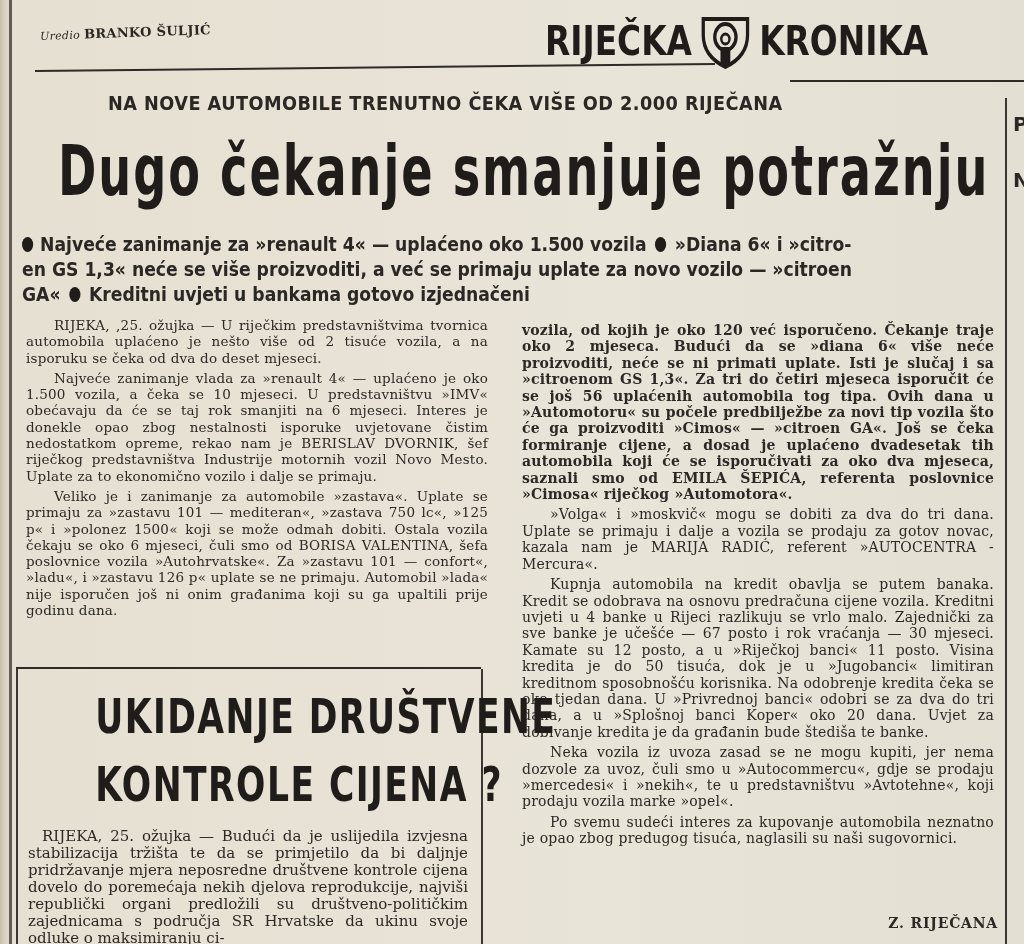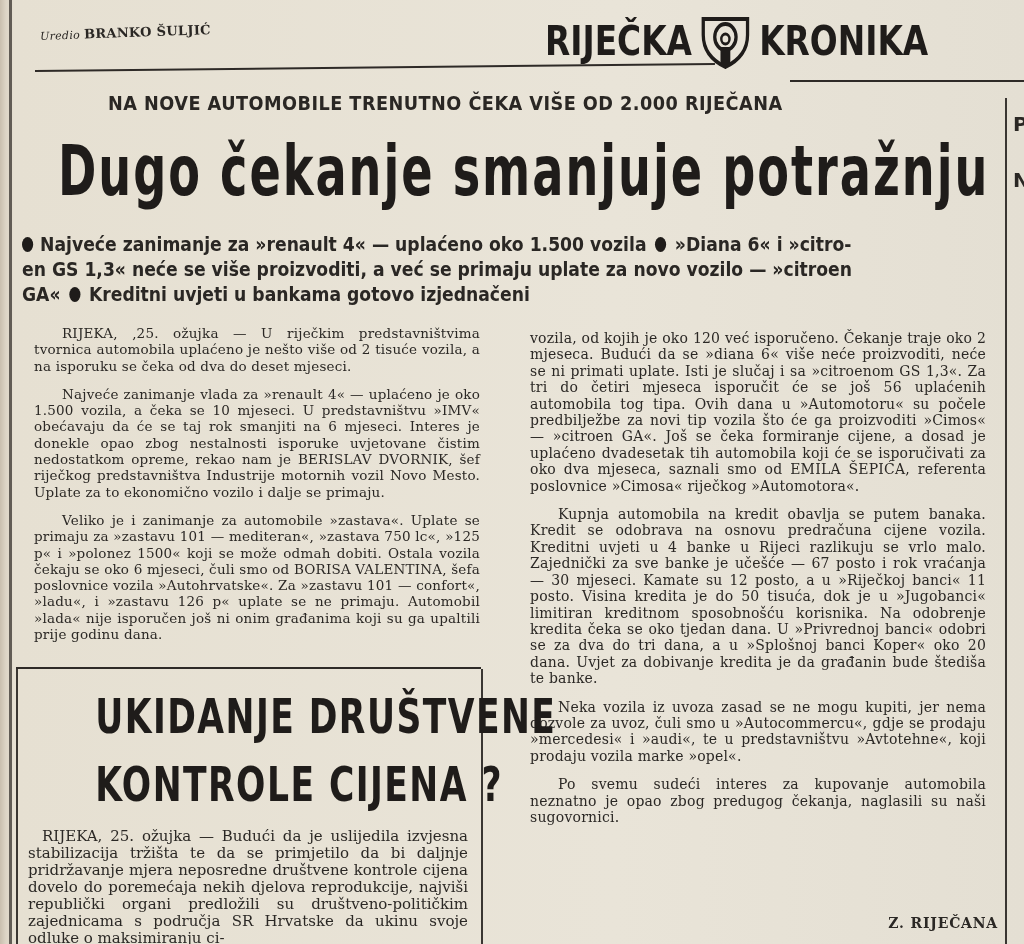--- a/index.html
+++ b/index.html
@@ -56,22 +56,22 @@
     font-family: "DejaVu Sans", sans-serif; font-weight: bold; font-size: 20px;
     line-height: 25px; color: #2a2724;
   }
   .deck .row { white-space: nowrap; transform: scaleX(0.86); transform-origin: left center; }
   .bullet { display: inline-block; width: 13px; height: 15px; border-radius: 50%; background: #1f1c1a; margin: 0 10px; vertical-align: -1px; }
   .bullet.first { margin-left: 0; margin-right: 8px; }
   .col {
     position: absolute; font-size: 13.5px; line-height: 16.3px; color: #2b2825;
     text-align: justify; letter-spacing: 0.2px;
   }
-  .col p { margin: 12px; text-indent: 28px; }
-  .col p.noindent { text-indent: 28px; }
+  .col p { margin: 4px; text-indent: 28px; }
+  .col p.noindent { text-indent: 28px; font-weight: bold; }
   .col-left { left: 22px; top: 313px; width: 470px; }
   .col-right { left: 518px; top: 318px; width: 480px; font-size: 14px; line-height: 16.4px; }
   .vrule {
     position: absolute; left: 1005px; top: 98px; width: 2px; height: 846px; background: #3a3632;
   }
   .edge-letters { position: absolute; left: 1013px; top: 96px; font-family: "DejaVu Sans", sans-serif; font-weight: bold; font-size: 20px; color: #2a2724; line-height: 56px; }
   .box {
     position: absolute; left: 16px; top: 669px; width: 463px; height: 290px;
     border-left: 2px solid #3a3632; border-right: 2px solid #3a3632;
   }
@@ -130,23 +130,24 @@
   </div>
 
   <div class="col col-left">
     <p>RIJEKA, ,25. ožujka — U riječkim predstavništvima tvornica automobila uplaćeno je nešto više od 2 tisuće vozila, a na isporuku se čeka od dva do deset mjeseci.</p>
     <p>Najveće zanimanje vlada za »renault 4« — uplaćeno je oko 1.500 vozila, a čeka se 10 mjeseci. U predstavništvu »IMV« obećavaju da će se taj rok smanjiti na 6 mjeseci. Interes je donekle opao zbog nestalnosti isporuke uvjetovane čistim nedostatkom opreme, rekao nam je BERISLAV DVORNIK, šef riječkog predstavništva Industrije motornih vozil Novo Mesto. Uplate za to ekonomično vozilo i dalje se primaju.</p>
     <p>Veliko je i zanimanje za automobile »zastava«. Uplate se primaju za »zastavu 101 — mediteran«, »zastava 750 lc«, »125 p« i »polonez 1500« koji se može odmah dobiti. Ostala vozila čekaju se oko 6 mjeseci, čuli smo od BORISA VALENTINA, šefa poslovnice vozila »Autohrvatske«. Za »zastavu 101 — confort«, »ladu«, i »zastavu 126 p« uplate se ne primaju. Automobil »lada« nije isporučen još ni onim građanima koji su ga upaltili prije godinu dana.</p>
   </div>
 
   <div class="col col-right">
     <p class="noindent" style="text-indent:0">vozila, od kojih je oko 120 već isporučeno. Čekanje traje oko 2 mjeseca. Budući da se »diana 6« više neće proizvoditi, neće se ni primati uplate. Isti je slučaj i sa »citroenom GS 1,3«. Za tri do četiri mjeseca isporučit će se još 56 uplaćenih automobila tog tipa. Ovih dana u »Automotoru« su počele predbilježbe za novi tip vozila što će ga proizvoditi »Cimos« — »citroen GA«. Još se čeka formiranje cijene, a dosad je uplaćeno dvadesetak tih automobila koji će se isporučivati za oko dva mjeseca, saznali smo od EMILA ŠEPIĆA, referenta poslovnice »Cimosa« riječkog »Automotora«.</p>
+    <p>»Volga« i »moskvič« mogu se dobiti za dva do tri dana. Uplate se primaju i dalje a vozila se prodaju za gotov novac, kazala nam je MARIJA RADIĆ, referent »AUTOCENTRA - Mercura«.</p>
     <p>Kupnja automobila na kredit obavlja se putem banaka. Kredit se odobrava na osnovu predračuna cijene vozila. Kreditni uvjeti u 4 banke u Rijeci razlikuju se vrlo malo. Zajednički za sve banke je učešće — 67 posto i rok vraćanja — 30 mjeseci. Kamate su 12 posto, a u »Riječkoj banci« 11 posto. Visina kredita je do 50 tisuća, dok je u »Jugobanci« limitiran kreditnom sposobnošću korisnika. Na odobrenje kredita čeka se oko tjedan dana. U »Privrednoj banci« odobri se za dva do tri dana, a u »Splošnoj banci Koper« oko 20 dana. Uvjet za dobivanje kredita je da građanin bude štediša te banke.</p>
-    <p>Neka vozila iz uvoza zasad se ne mogu kupiti, jer nema dozvole za uvoz, čuli smo u »Autocommercu«, gdje se prodaju »mercedesi« i »audi«, te u predstavništvu »Avtotehne«, koji prodaju vozila marke »opel«.</p>
-    <p>Po svemu sudeći interes za kupovanje automobila neznatno je opao zbog predugog čekanja, naglasili su naši sugovornici.</p>
+    <p>Neka vozila iz uvoza zasad se ne mogu kupiti, jer nema dozvole za uvoz, čuli smo u »Autocommercu«, gdje se prodaju »mercedesi« i »nekih«, te u predstavništvu »Avtotehne«, koji prodaju vozila marke »opel«.</p>
+    <p>Po svemu sudeći interes za kupovanje automobila neznatno je opao zbog predugog tisuća, naglasili su naši sugovornici.</p>
   </div>
 
   <div class="byline">Z. RIJEČANA</div>
 
   <div class="vrule"></div>
   <div class="edge-letters">
     <div>P</div>
     <div>N</div>
   </div>
 

